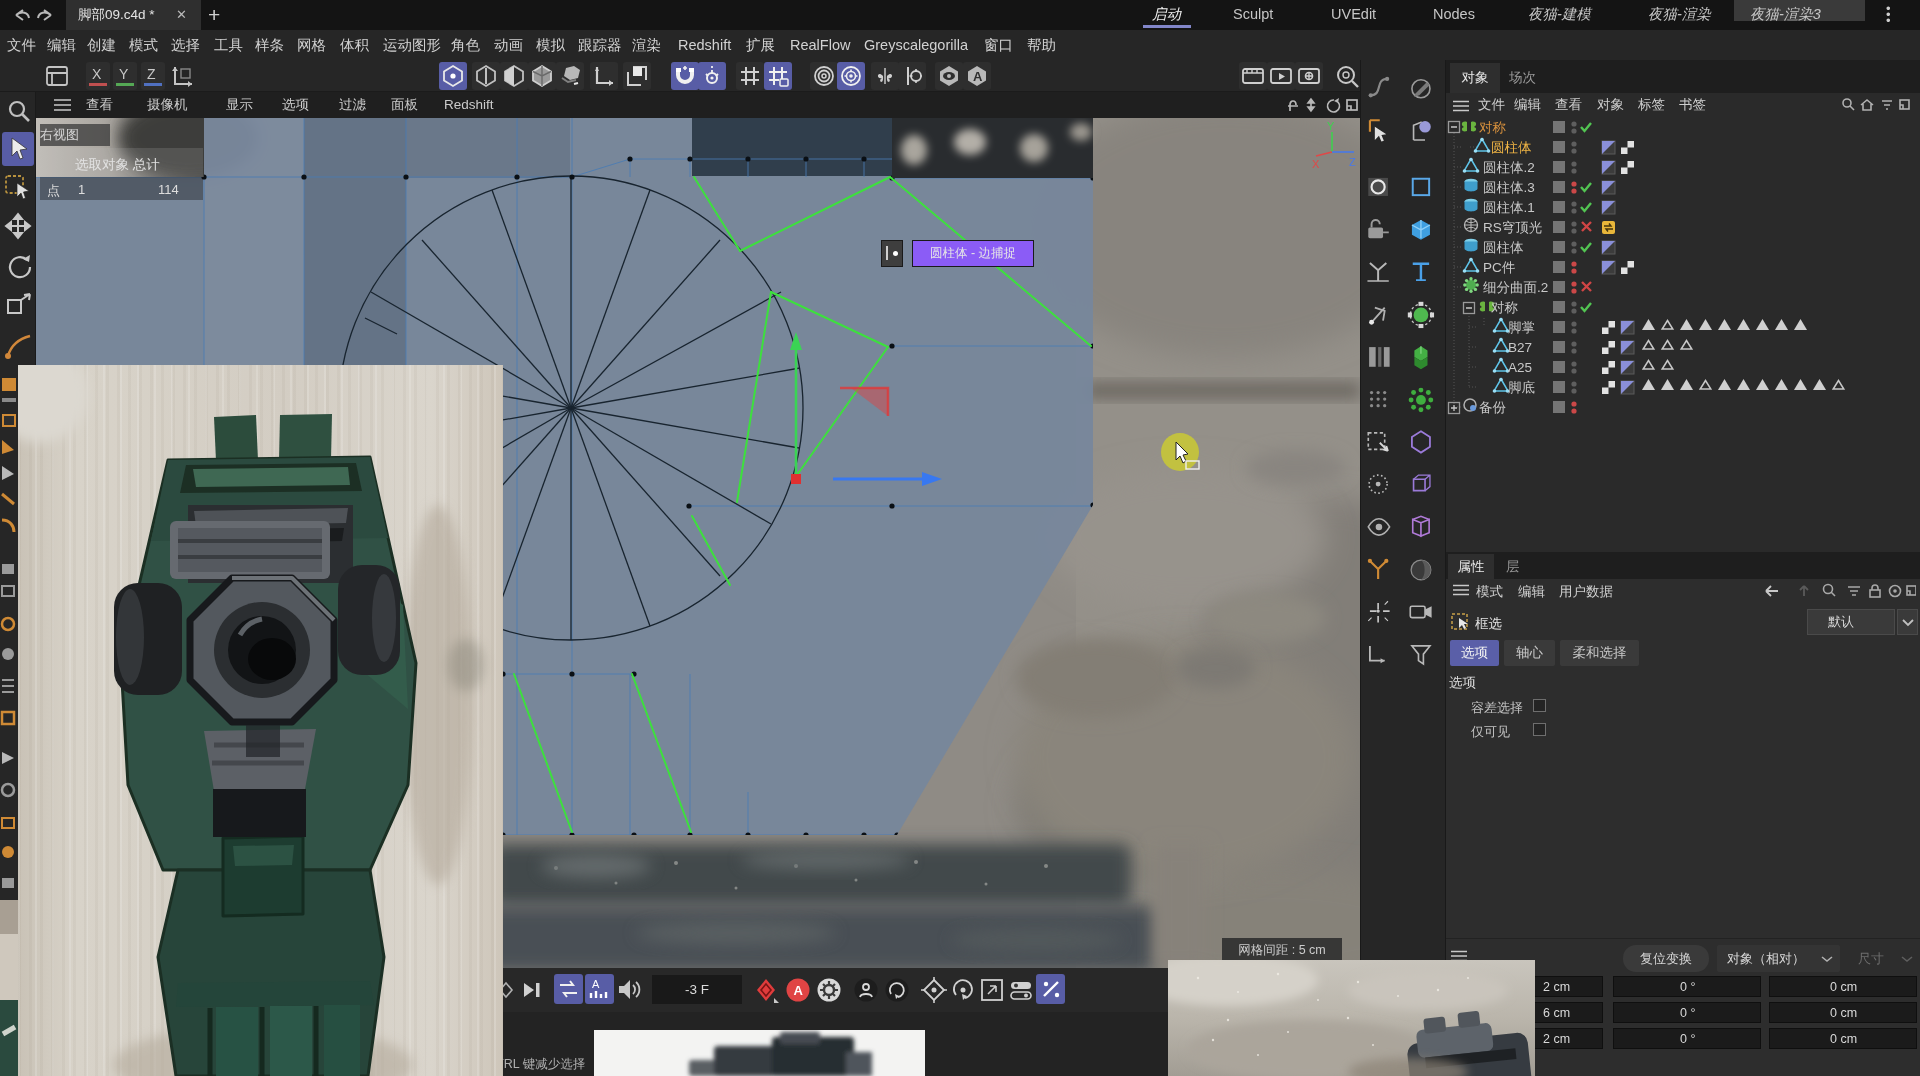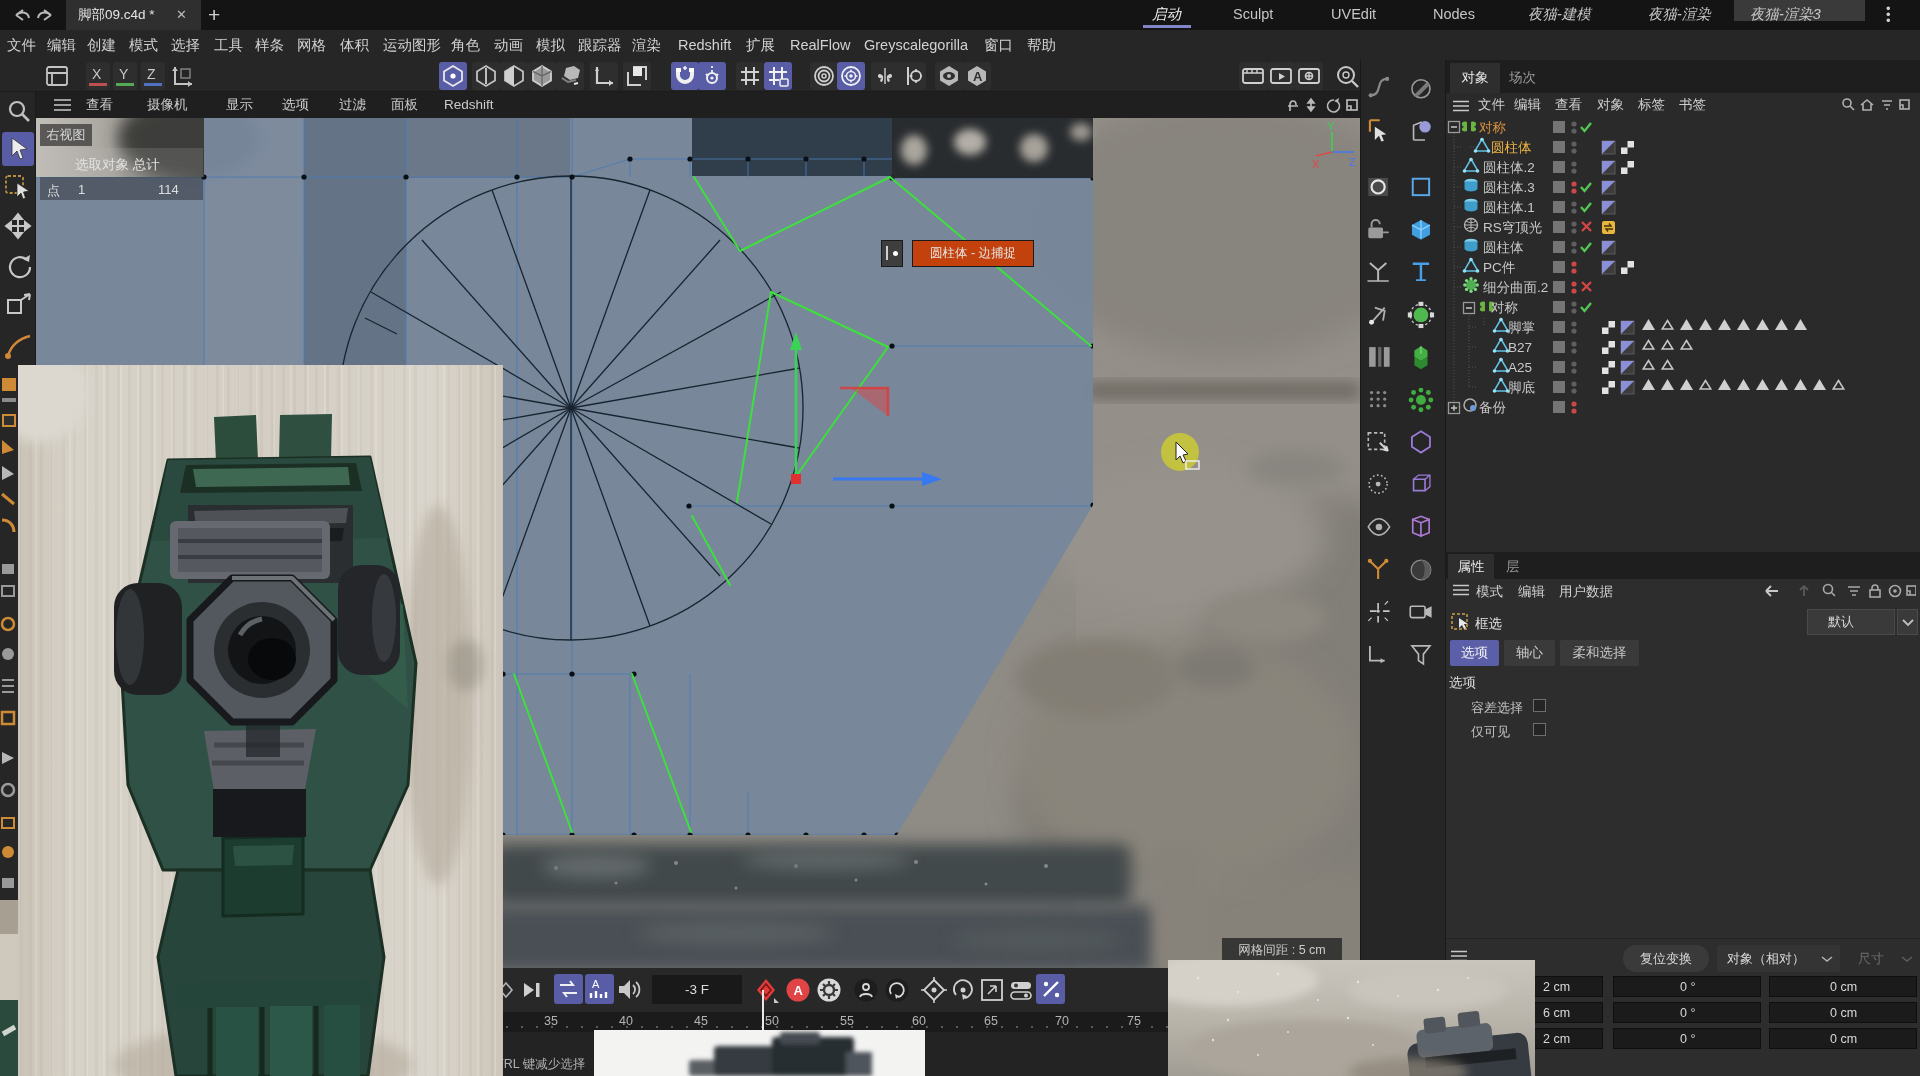--- a/index.html
+++ b/index.html
@@ -25,25 +25,25 @@
 .tbtn{top:2px;width:28px;height:28px;background:#2e2e2e;border-radius:3px;}
 .tbtn.on{background:#585da6;}
 .tbtn svg{left:0;top:0;}
 
 #lpal{left:0;top:92px;width:36px;height:876px;background:#262626;border-right:1px solid #1a1a1a;}
 
 #vpmenu{left:36px;top:92px;width:1324px;height:26px;background:#1f1f1f;}
 .vm{top:0;height:26px;line-height:26px;font-size:13.5px;color:#cccccc;}
 #vp{left:36px;top:118px;width:1324px;height:850px;background:#8f8a82;overflow:hidden;}
 
-#lblview{left:40px;top:124px;width:52px;height:22px;background:rgba(62,62,62,.78);color:#d6d6d6;font-size:13px;line-height:22px;text-align:center;}
+#lblview{left:40px;top:124px;width:70px;height:22px;background:rgba(62,62,62,.78);color:#d6d6d6;font-size:13px;line-height:22px;}
 #selbox1{left:40px;top:148px;width:163px;height:29px;background:rgba(190,190,190,.18);}
 #selbox2{left:40px;top:177px;width:163px;height:23px;background:rgba(20,20,20,.38);}
 #gridlbl{left:1222px;top:938px;width:120px;height:25px;background:rgba(44,44,44,.88);color:#cccccc;font-size:12.5px;line-height:25px;text-align:center;}
-#tooltip{left:912px;top:240px;width:122px;height:27px;background:#c2410c;border:1px solid #1a1a1a;color:#e6e6e6;font-size:12.5px;line-height:25px;text-align:center;}
+#tooltip{left:912px;top:240px;width:122px;height:27px;background:#8b5cf6;border:1px solid #1a1a1a;color:#e6e6e6;font-size:12.5px;line-height:25px;text-align:center;}
 #ttico{left:881px;top:240px;width:22px;height:27px;background:#3e3e3e;border:1px solid #1a1a1a;}
 
 #mpal{left:1360px;top:60px;width:85px;height:908px;background:#262626;border-left:1px solid #191919;}
 #mpal svg{transform:scale(0.82);transform-origin:top left;}
 
 #rpan{left:1445px;top:60px;width:475px;height:1016px;background:#2a2a2a;border-left:1px solid #191919;}
 
 #tl{left:36px;top:968px;width:1409px;height:44px;background:#282828;}
 #ruler{left:36px;top:1012px;width:1409px;height:20px;background:#1b1b1b;}
 .rn{top:2px;font-size:12.5px;color:#b4b4b4;}
@@ -1136,33 +1136,20 @@
         <circle cx="19" cy="19.5" r="2" fill="#d0d0d0"></circle>
       </svg>
   <div style="left:1000px;top:6px;width:29px;height:30px;background:#585da6;border-radius:3px;">
         <svg style="left:4px;top:4px" width="22" height="22">
           <path d="M4 18L18 4" stroke="#fff" stroke-width="2.4"></path>
           <circle cx="6" cy="6" r="2.2" fill="#fff"></circle>
           <circle cx="17" cy="17" r="2.2" fill="#fff"></circle>
         </svg>
       </div>
 </div>
-<div id="ruler">
-  <div style="left:440px;top:14px;width:969px;height:2px;background:repeating-linear-gradient(90deg,#5a5a5a 0 2px,transparent 2px 15px);"></div>
-  <div style="left:726px;top:-22px;width:2px;height:42px;background:#e8e8e8;"></div>
-  <div class="rn" style="left:508px">35</div>
-      <div class="rn" style="left:583px">40</div>
-  <div class="rn" style="left:658px">45</div>
-      <div class="rn" style="left:729px">50</div>
-  <div class="rn" style="left:804px">55</div>
-      <div class="rn" style="left:876px">60</div>
-  <div class="rn" style="left:948px">65</div>
-      <div class="rn" style="left:1019px">70</div>
-  <div class="rn" style="left:1091px">75</div>
-</div>
 <div id="status">
       <span style="position:absolute;left:426px;top:24px;">按住CTRL 键减少选择</span>
     </div>
 
 <div id="slb">
   <div style="left:0;top:0;width:18px;height:34px;background:#a89f93;"></div>
   <div style="left:0;top:100px;width:18px;height:76px;background:#2a4a3e;"></div>
   <div style="left:2px;top:128px;width:14px;height:5px;background:#cfd4cc;transform:rotate(-30deg);"></div>
 </div>
 <div id="photoL">

